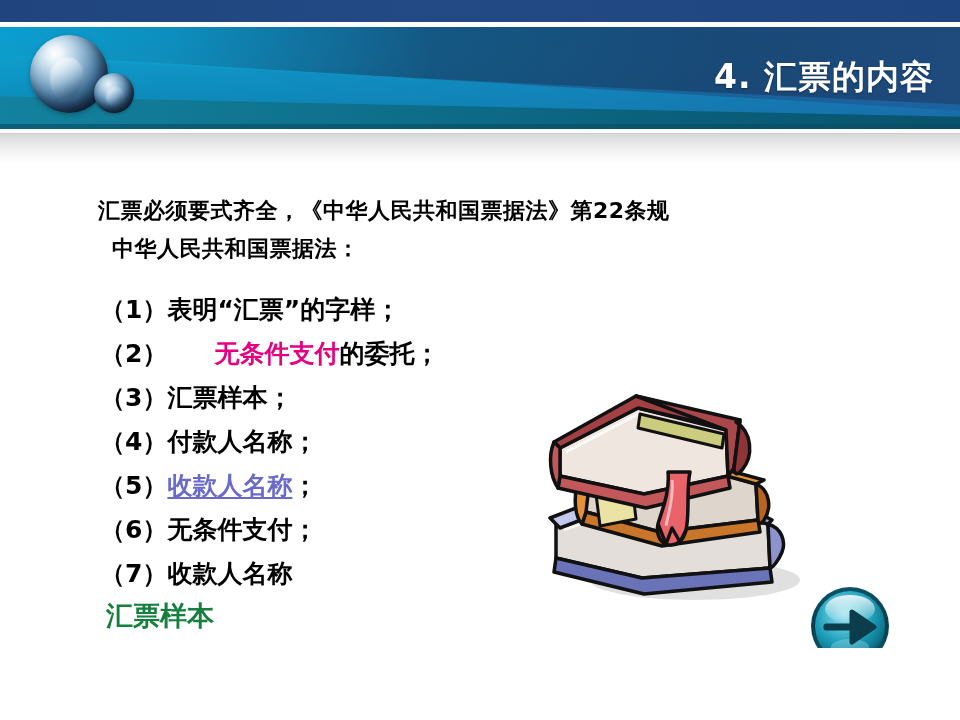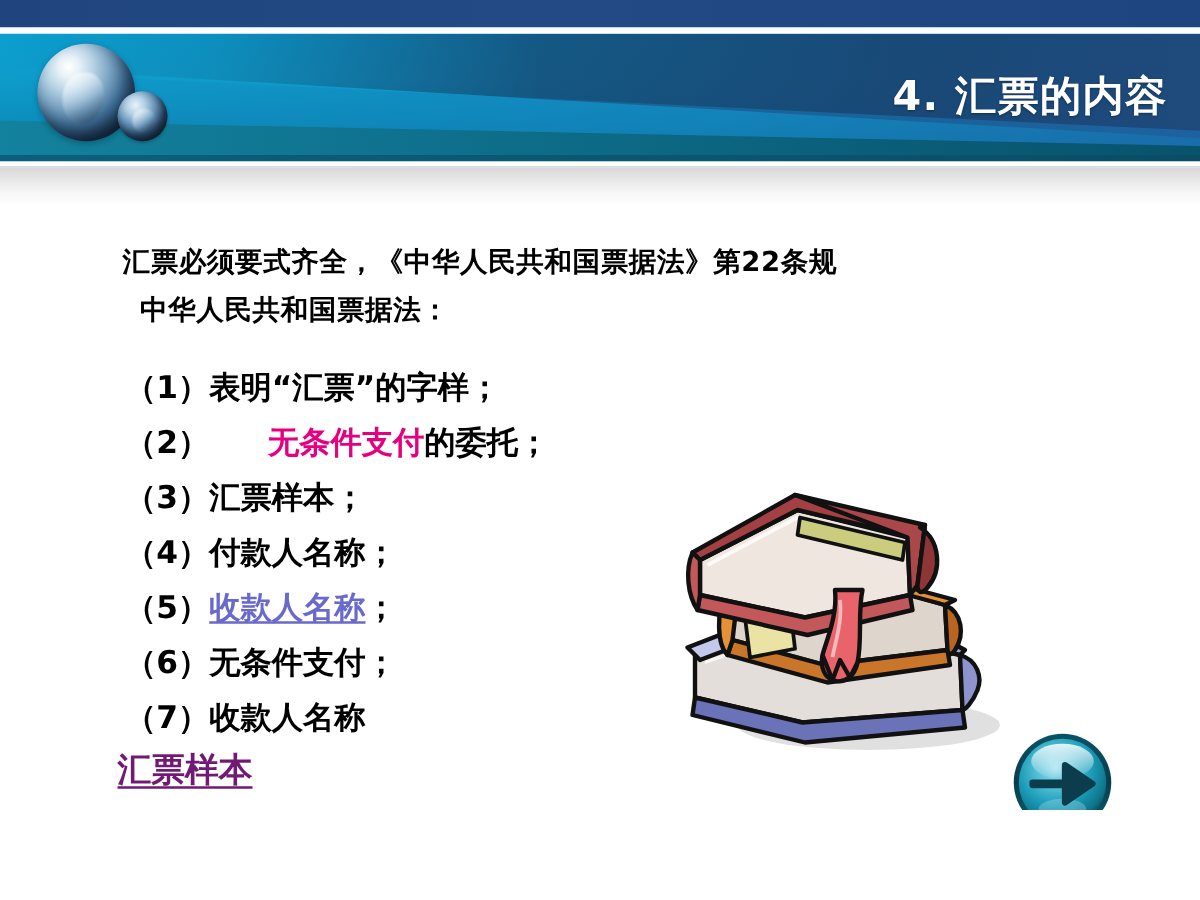--- a/index.html
+++ b/index.html
@@ -177,26 +177,25 @@
   }
   .hl-pink { color: #E4007F; margin-left: 47px; }
   .link-blue {
     color: #6A6ACB;
     text-decoration: underline;
     text-underline-offset: 3px;
     text-align: right;
   }
   .bottom-link {
     position: absolute;
-    left: 94px;
+    left: 106px;
     top: 598px;
     font-size: 27px;
     font-weight: bold;
-    color: #701a75;
-    text-decoration: underline;
+    color: #15803d;
     text-underline-offset: 4px;
     cursor: pointer;
   }
 
   
   .books {
     position: absolute;
     left: 520px;
     top: 372px;
     width: 300px;

